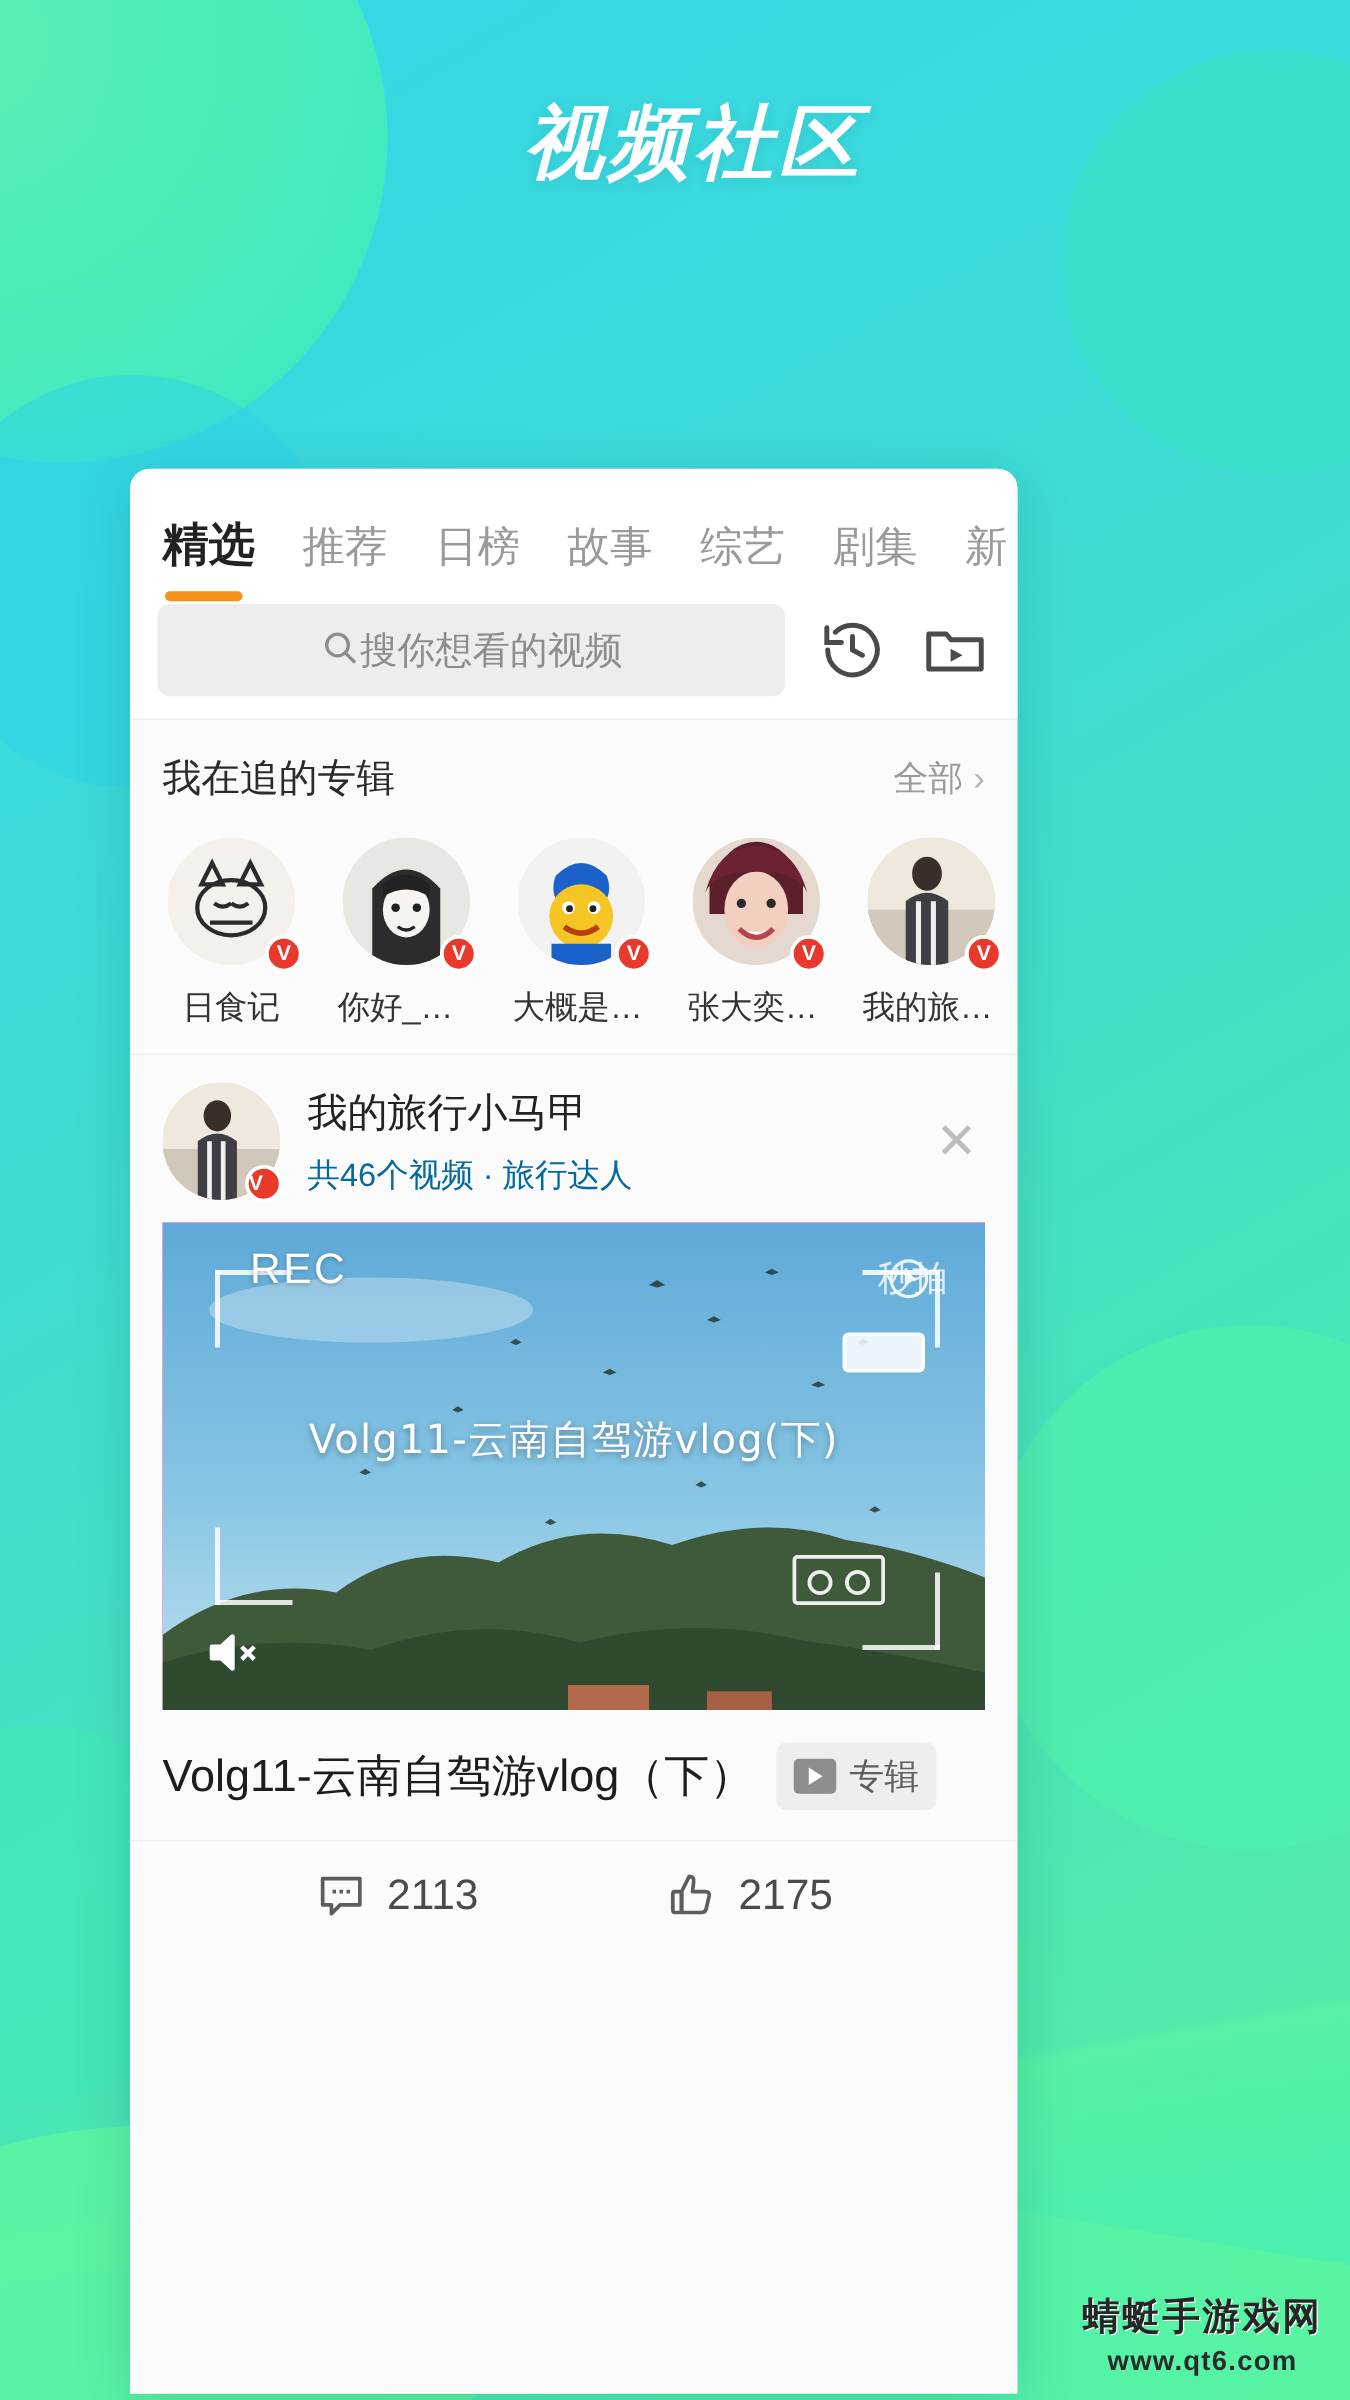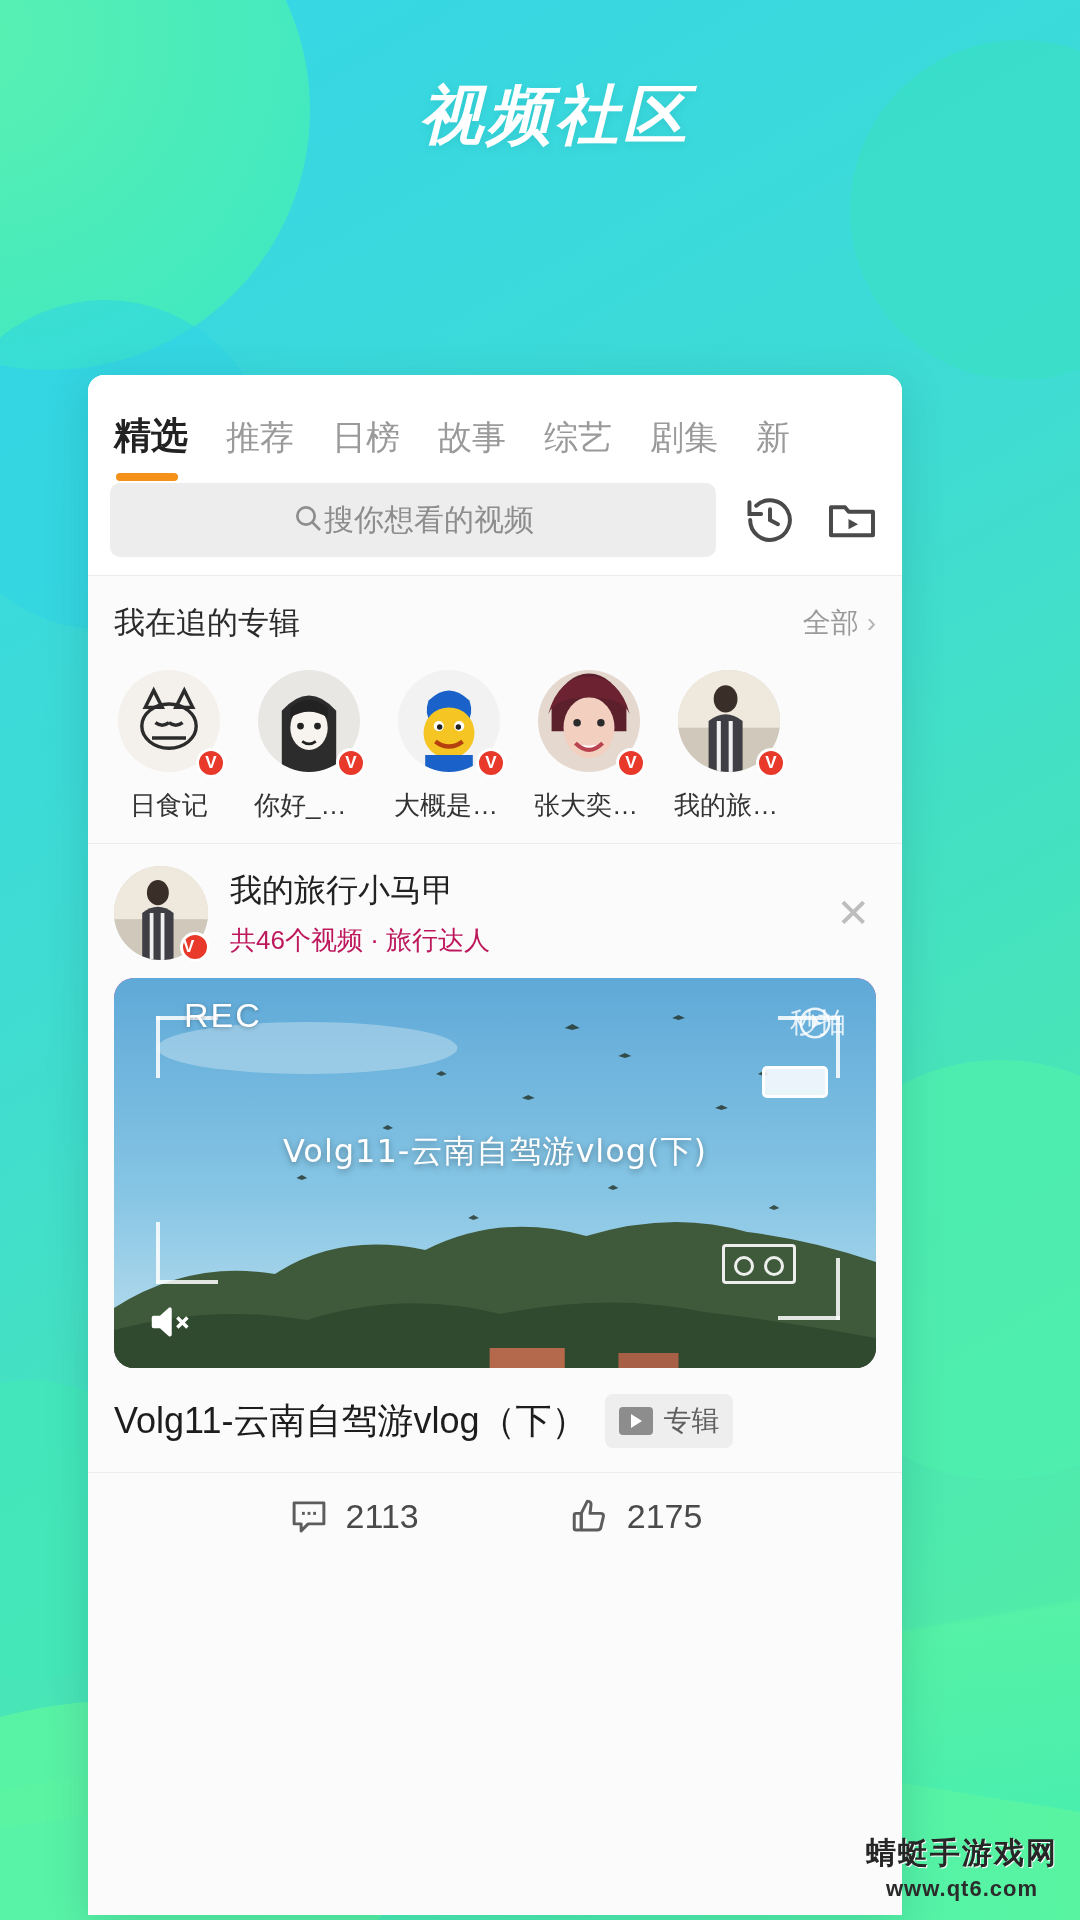--- a/index.html
+++ b/index.html
@@ -39,21 +39,21 @@
     font-family:"DejaVu Sans","Liberation Sans",sans-serif;
     font-size:64px; font-weight:bold; font-style:italic; color:#fff;
     letter-spacing:4px; line-height:1.18;
     text-shadow:0 2px 10px rgba(0,90,90,.13);
     margin-left:30px;
   }
   #hero-sub { margin-top:26px; font-size:35px; color:#fff; letter-spacing:1px; font-weight:400; }
 
   
   #card {
-    position:absolute; left:88px; top:375px; width:814px; height:1540px;
+    position:absolute; left:104px; top:375px; width:710px; height:1540px;
     background:#fbfbfb; border-radius:16px 16px 0 0;
     box-shadow:0 10px 44px rgba(0,70,80,.18);
     overflow:hidden; z-index:10;
   }
 
   
   #tabs { display:flex; align-items:flex-end; padding:22px 26px 0 26px; height:92px;
           background:#fff; position:relative; }
   .tab { font-size:34px; color:#9a9a9a; margin-right:38px; white-space:nowrap;
          position:relative; padding-bottom:6px; }
@@ -92,25 +92,25 @@
               color:#fff; font-size:17px; font-weight:bold; line-height:24px; }
   .av-name { margin-top:12px; font-size:26px; color:#333; white-space:nowrap;
              overflow:hidden; text-overflow:ellipsis; }
 
   
   #author-row { display:flex; align-items:center; padding:22px 26px 18px 26px; position:relative; }
   #author-av { position:relative; width:94px; height:94px; flex:0 0 auto; }
   #author-av .av-img { inset:0; }
   #author-meta { margin-left:22px; flex:1; }
   #author-name { font-size:32px; color:#222; }
-  #author-sub { margin-top:10px; font-size:26px; color:#be185d; }
+  #author-sub { margin-top:10px; font-size:26px; color:#0369a1; }
   #author-close { font-size:40px; color:#bdbdbd; padding:0 6px; }
 
   
-  #video { position:relative; margin:0 26px; height:390px; overflow:hidden; background:#ec4899;border-radius:20px; }
+  #video { position:relative; margin:0 26px; height:390px; overflow:hidden; background:#ec4899; }
   #video svg { position:absolute; inset:0; width:100%; height:100%; }
   #vid-title-overlay {
     position:absolute; left:0; right:0; top:152px; text-align:center;
     font-size:32px; color:#fff; letter-spacing:1px;
     text-shadow:0 2px 6px rgba(0,0,0,.35);
     font-family:"DejaVu Sans","Liberation Sans",sans-serif;
   }
   #rec-frame { position:absolute; left:42px; top:38px; width:330px; height:228px; }
   #rec-frame .cL { position:absolute; left:0; top:0; width:4px; height:62px; background:rgba(255,255,255,.85); }
   #rec-frame .cT { position:absolute; left:0; top:0; width:62px; height:4px; background:rgba(255,255,255,.85); }

